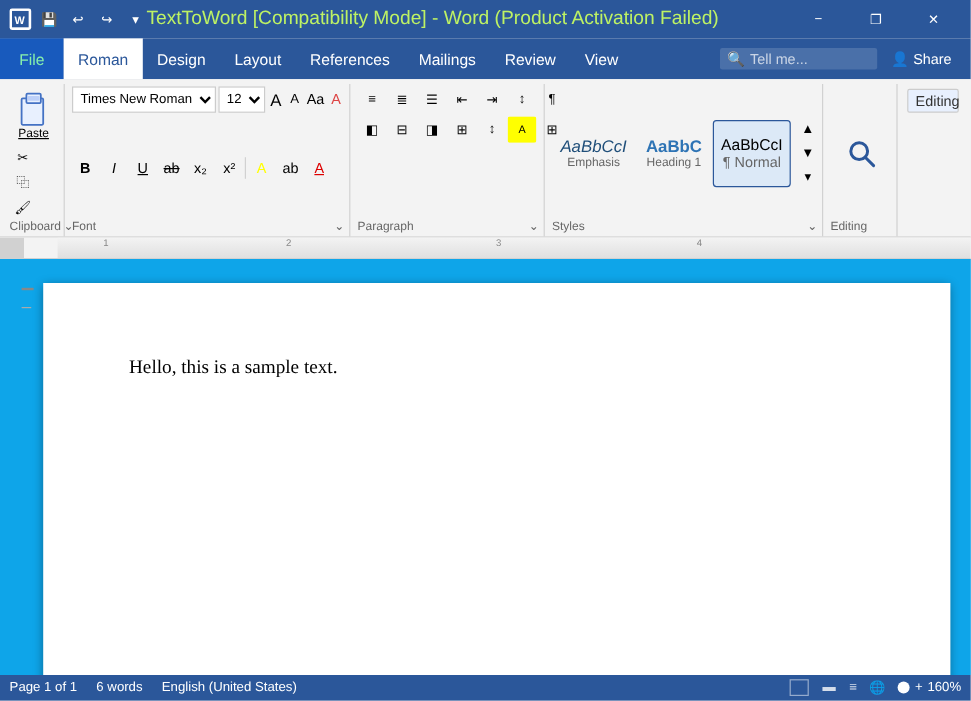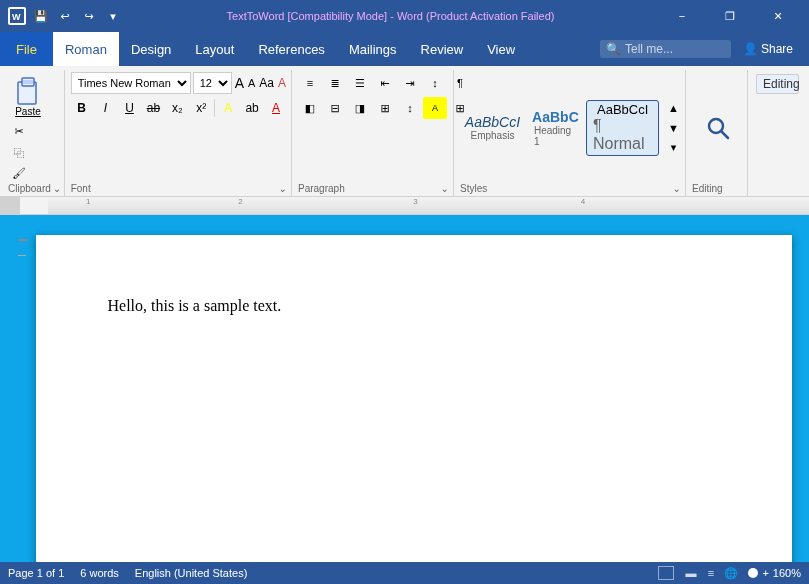--- a/index.html
+++ b/index.html
@@ -12,35 +12,35 @@
       height: 32px;
       display: flex;
       align-items: center;
       padding: 0 8px;
       flex-shrink: 0;
     }
     .title-bar-left { display: flex; align-items: center; gap: 6px; }
     .title-bar-icon { width: 18px; height: 18px; background: #fff; border-radius: 2px; display: flex; align-items: center; justify-content: center; }
     .title-bar-icon svg { width: 14px; height: 14px; }
     .tb-btn { width: 18px; height: 18px; display: flex; align-items: center; justify-content: center; color: white; font-size: 11px; cursor: pointer; border-radius: 2px; }
-    .title-bar-center { flex: 1; text-align: center; font-size: 11px; color: #f0abfc; }
+    .title-bar-center { flex: 1; text-align: left; font-size: 16px; color: #bef264; }
     .title-bar-right { display: flex; align-items: center; gap: 2px; }
     .win-btn { width: 46px; height: 32px; display: flex; align-items: center; justify-content: center; color: white; font-size: 11px; cursor: pointer; }
 
     
     .menu-bar {
       background: #2b579a;
       height: 34px;
       display: flex;
       align-items: stretch;
       flex-shrink: 0;
     }
     .menu-file {
       background: #185abd;
-      color: #fde047;
+      color: #86efac;
       padding: 0 16px;
       display: flex;
       align-items: center;
       font-size: 13px;
       cursor: pointer;
     }
     .menu-item {
       color: white;
       padding: 0 12px;
       display: flex;
@@ -248,21 +248,21 @@
           <div class="small-btn" title="Format Painter">🖌</div>
         </div>
       </div>
       <div class="ribbon-group-label">
         <span>Clipboard</span>
         <span style="cursor:pointer;">⌄</span>
       </div>
     </div>
 
     <div class="ribbon-group font-group">
-      <div class="ribbon-group-content" style="flex-direction:column; gap:3px; align-items:flex-start; width:100%;">
+      <div class="ribbon-group-content" style="gap:3px; align-items:flex-start; width:100%;">
         <div class="font-row">
           <select class="font-select font-name-select">
             <option>Times New Roman</option>
           </select>
           <select class="font-select font-size-select">
             <option>12</option>
           </select>
           <div class="font-btn" title="Grow Font" style="font-size:14px;">A</div>
           <div class="font-btn" title="Shrink Font" style="font-size:11px;">A</div>
           <div class="font-btn" title="Change Case">Aa</div>
@@ -320,21 +320,21 @@
           <div class="style-btn">
             <span class="style-emphasis">AaBbCcI</span>
             <span style="font-size:10px; color:#666;">Emphasis</span>
           </div>
           <div class="style-btn">
             <span class="style-heading1">AaBbC</span>
             <span style="font-size:10px; color:#666;">Heading 1</span>
           </div>
           <div class="style-btn active">
             <span class="style-normal">AaBbCcI</span>
-            <span style="font-size:16px; color:#666;">¶ Normal</span>
+            <span style="font-size:12px; color:#666;">¶ Normal</span>
           </div>
         </div>
         <div style="display:flex; flex-direction:column; gap:2px;">
           <div class="icon-btn" style="height:18px;">▲</div>
           <div class="icon-btn" style="height:18px;">▼</div>
           <div class="icon-btn" style="height:18px;">▾</div>
         </div>
       </div>
       <div class="ribbon-group-label">
         <span>Styles</span>

